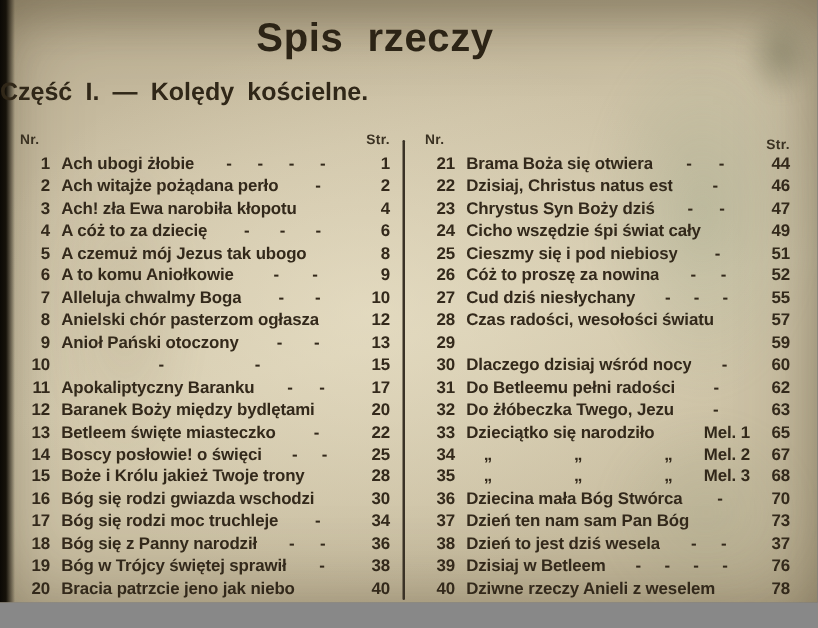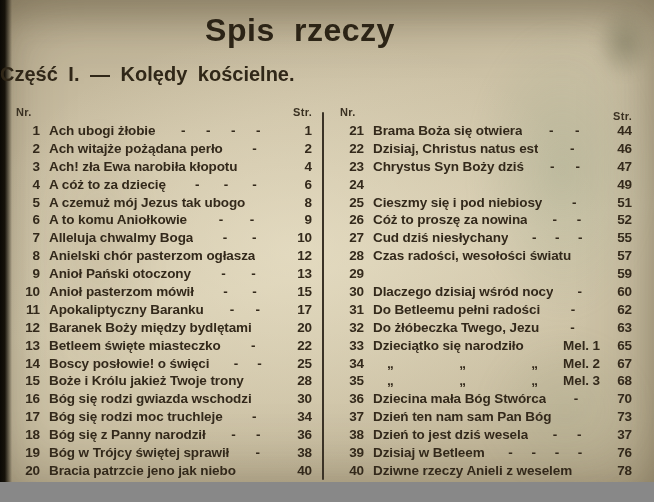--- a/index.html
+++ b/index.html
@@ -137,21 +137,20 @@
           <span class="num">9</span>
           <span class="title">Anioł Pański otoczony</span>
           <span class="fill">
             <span class="">-</span>
             <span class="">-</span>
           </span>
           <span class="page">13</span>
         </div>
         <div class="row">
           <span class="num">10</span>
-          <span class="title">Anioł pasterzom mówił</span>
           <span class="fill">
             <span class="">-</span>
             <span class="">-</span>
           </span>
           <span class="page">15</span>
         </div>
         <div class="row">
           <span class="num">11</span>
           <span class="title">Apokaliptyczny Baranku</span>
           <span class="fill">
@@ -256,20 +255,21 @@
           <span class="num">23</span>
           <span class="title">Chrystus Syn Boży dziś</span>
           <span class="fill">
             <span class="">-</span>
             <span class="">-</span>
           </span>
           <span class="page">47</span>
         </div>
         <div class="row">
           <span class="num">24</span>
+          <span class="title">Cicho wszędzie śpi świat cały</span>
           <span class="fill"></span>
           <span class="page">49</span>
         </div>
         <div class="row">
           <span class="num">25</span>
           <span class="title">Cieszmy się i pod niebiosy</span>
           <span class="fill">
             <span class="">-</span>
           </span>
           <span class="page">51</span>

